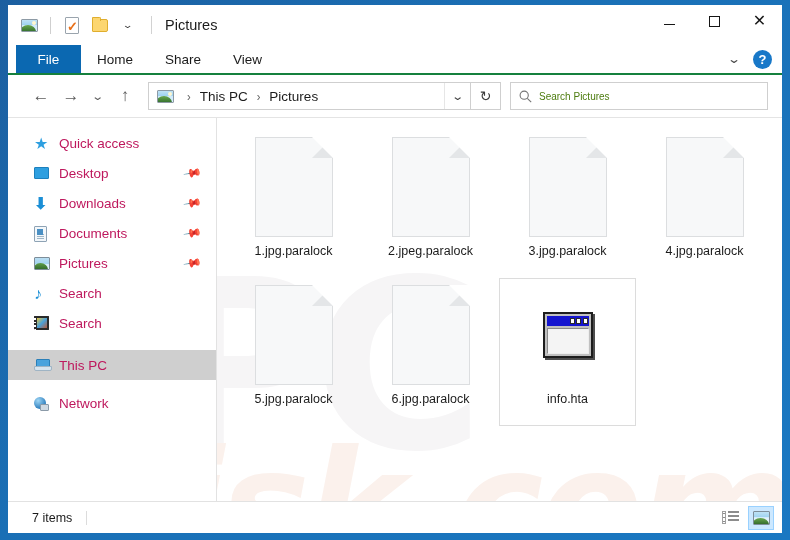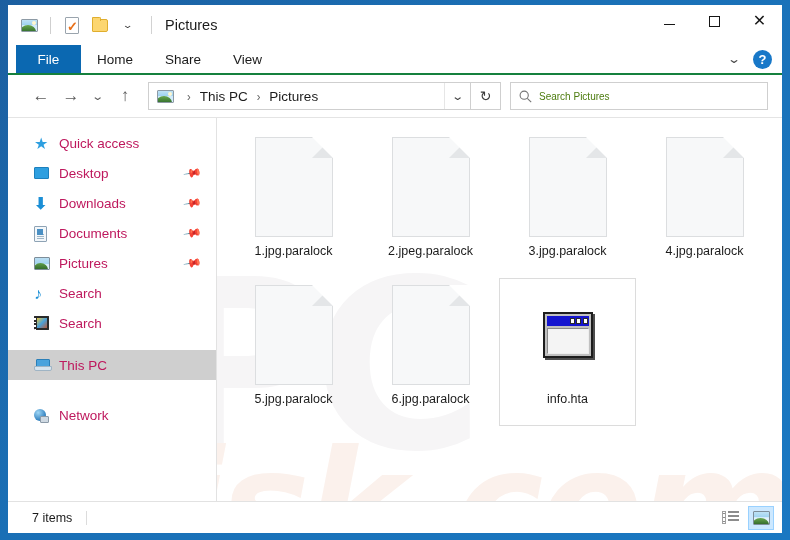--- a/index.html
+++ b/index.html
@@ -813,21 +813,21 @@
           <span class="label">Search</span>
         </div>
 
         <div class="navitem selected" style="margin-top:12px;">
           <div class="navicon">
             <div class="i-pc"></div>
           </div>
           <span class="label">This PC</span>
         </div>
 
-        <div class="navitem" style="margin-top:20px;">
+        <div class="navitem" style="margin-top:8px;">
           <div class="navicon">
             <div class="i-net"></div>
           </div>
           <span class="label">Network</span>
         </div>
       </div>
 
       <div class="content">
         <div class="filegrid">
 

